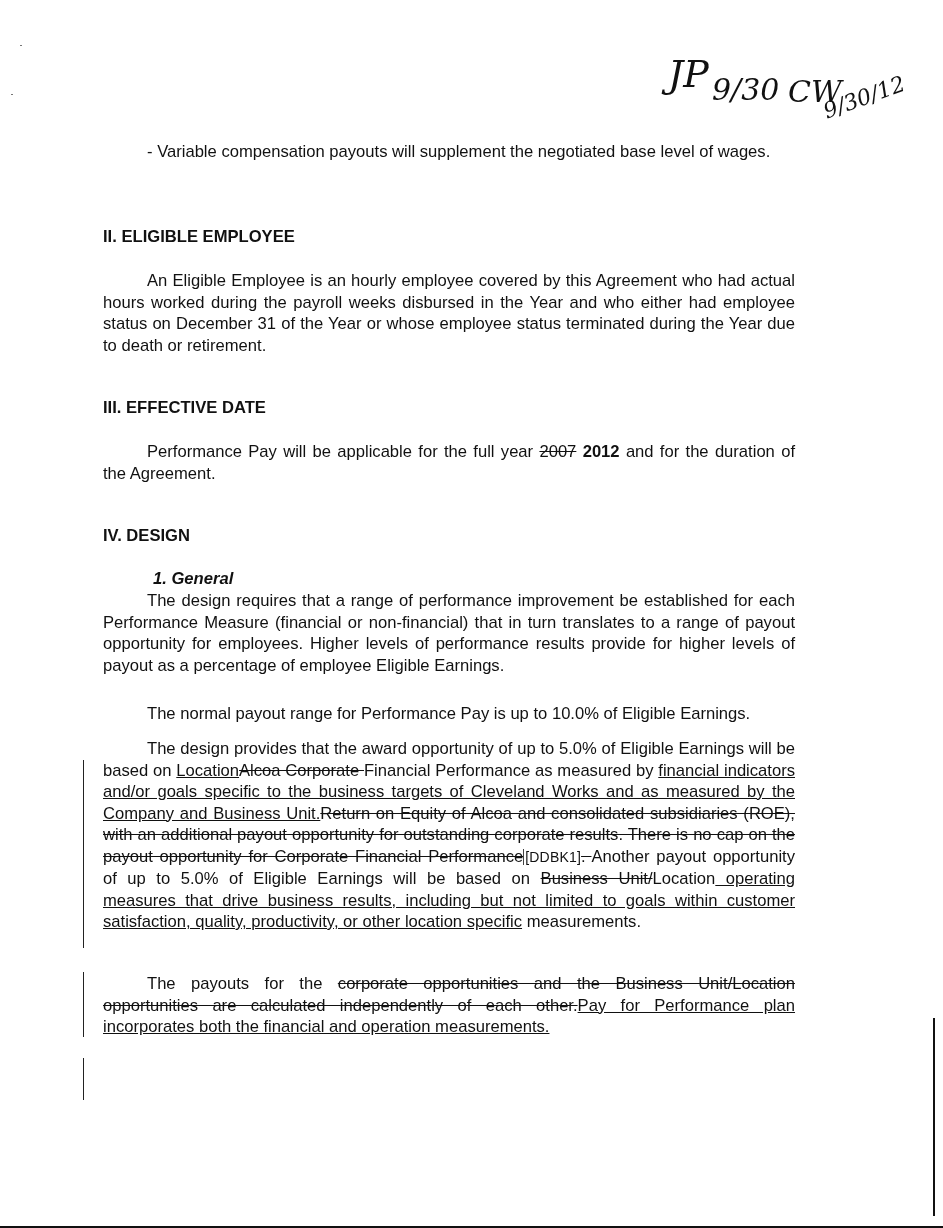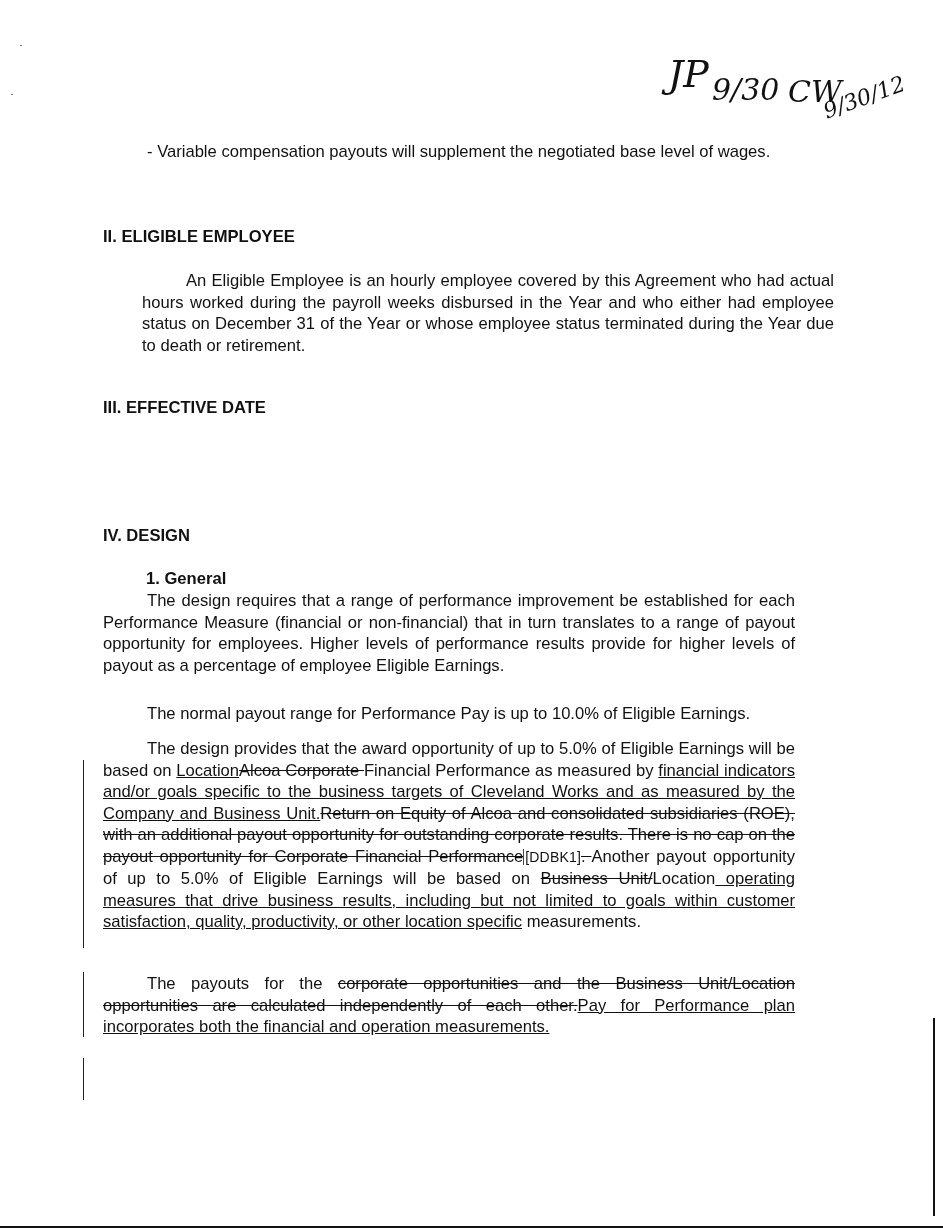--- a/index.html
+++ b/index.html
@@ -30,26 +30,29 @@
   <div class="sig" style="left:668px;top:52px;font-size:38px;">JP</div>
   <div class="sig" style="left:712px;top:72px;font-size:30px;">9/30</div>
   <div class="sig" style="left:788px;top:74px;font-size:30px;">CW</div>
   <div class="sig" style="left:820px;top:100px;font-size:22px;transform:rotate(-20deg);transform-origin:left top;">9/30/12</div>
 
   <div class="block" style="top:141px;width:700px;">
     <span style="display:inline-block;width:44px;"></span><span>- Variable compensation payouts will supplement the negotiated base level of wages.</span>
   </div>
 
   <div class="heading" style="left:103px;top:227px;">II. ELIGIBLE EMPLOYEE</div>
-  <div class="block indent" style="top:270px;margin-left:39px;">An Eligible Employee is an hourly employee covered by this Agreement who had actual hours worked during the payroll weeks disbursed in the Year and who either had employee status on December 31 of the Year or whose employee status terminated during the Year due to death or retirement.</div>
+  <div class="block indent" style="top:270px;">An Eligible Employee is an hourly employee covered by this Agreement who had actual hours worked during the payroll weeks disbursed in the Year and who either had employee status on December 31 of the Year or whose employee status terminated during the Year due to death or retirement.</div>
 
   <div class="heading" style="left:103px;top:398px;">III. EFFECTIVE DATE</div>
+  <div class="block indent" style="top:441px;">
+    <span>Performance Pay will be applicable for the full year </span><span class="del">2007</span> <span class="b">2012</span><span> and for the duration of the Agreement.</span>
+  </div>
 
   <div class="heading" style="left:103px;top:526px;">IV. DESIGN</div>
-  <div class="heading" style="left:146px;top:569px;">1.  General</div>
+  <div class="heading" style="left:153px;top:569px;font-style:italic;">1.  General</div>
   <div class="block indent" style="top:590px;">The design requires that a range of performance improvement be established for each Performance Measure (financial or non-financial) that in turn translates to a range of payout opportunity for employees.  Higher levels of performance results provide for higher levels of payout as a percentage of employee Eligible Earnings.</div>
   <div class="block indent" style="top:696px;margin-top:7px;">The normal payout range for Performance Pay is up to 10.0% of Eligible Earnings.</div>
 
   <div class="bar" style="top:760px;height:188px;"></div>
   <div class="bar" style="top:972px;height:65px;"></div>
   <div class="bar" style="top:1058px;height:42px;"></div>
 
   <div class="block indent" style="top:738px;">
     <span>The design provides that the award opportunity of up to 5.0% of Eligible Earnings will be based on </span><span class="ins">Location</span><span class="del">Alcoa Corporate </span><span>Financial Performance as measured by </span><span class="ins">financial indicators and/or goals specific to the business targets of Cleveland Works and as measured by the Company and Business Unit.</span><span class="del">Return on Equity of Alcoa and consolidated subsidiaries (ROE), with an additional payout opportunity for outstanding corporate results.  There is no cap on the payout opportunity for Corporate Financial Performance</span><span class="cmt">[DDBK1]</span><span class="del">. </span><span>Another payout opportunity of up to 5.0% of Eligible Earnings will be based on </span><span class="del">Business Unit/</span><span>Location</span><span class="ins"> operating measures that drive business results, including but not limited to goals within customer satisfaction, quality, productivity, or other location specific</span><span> measurements.</span>
   </div>

